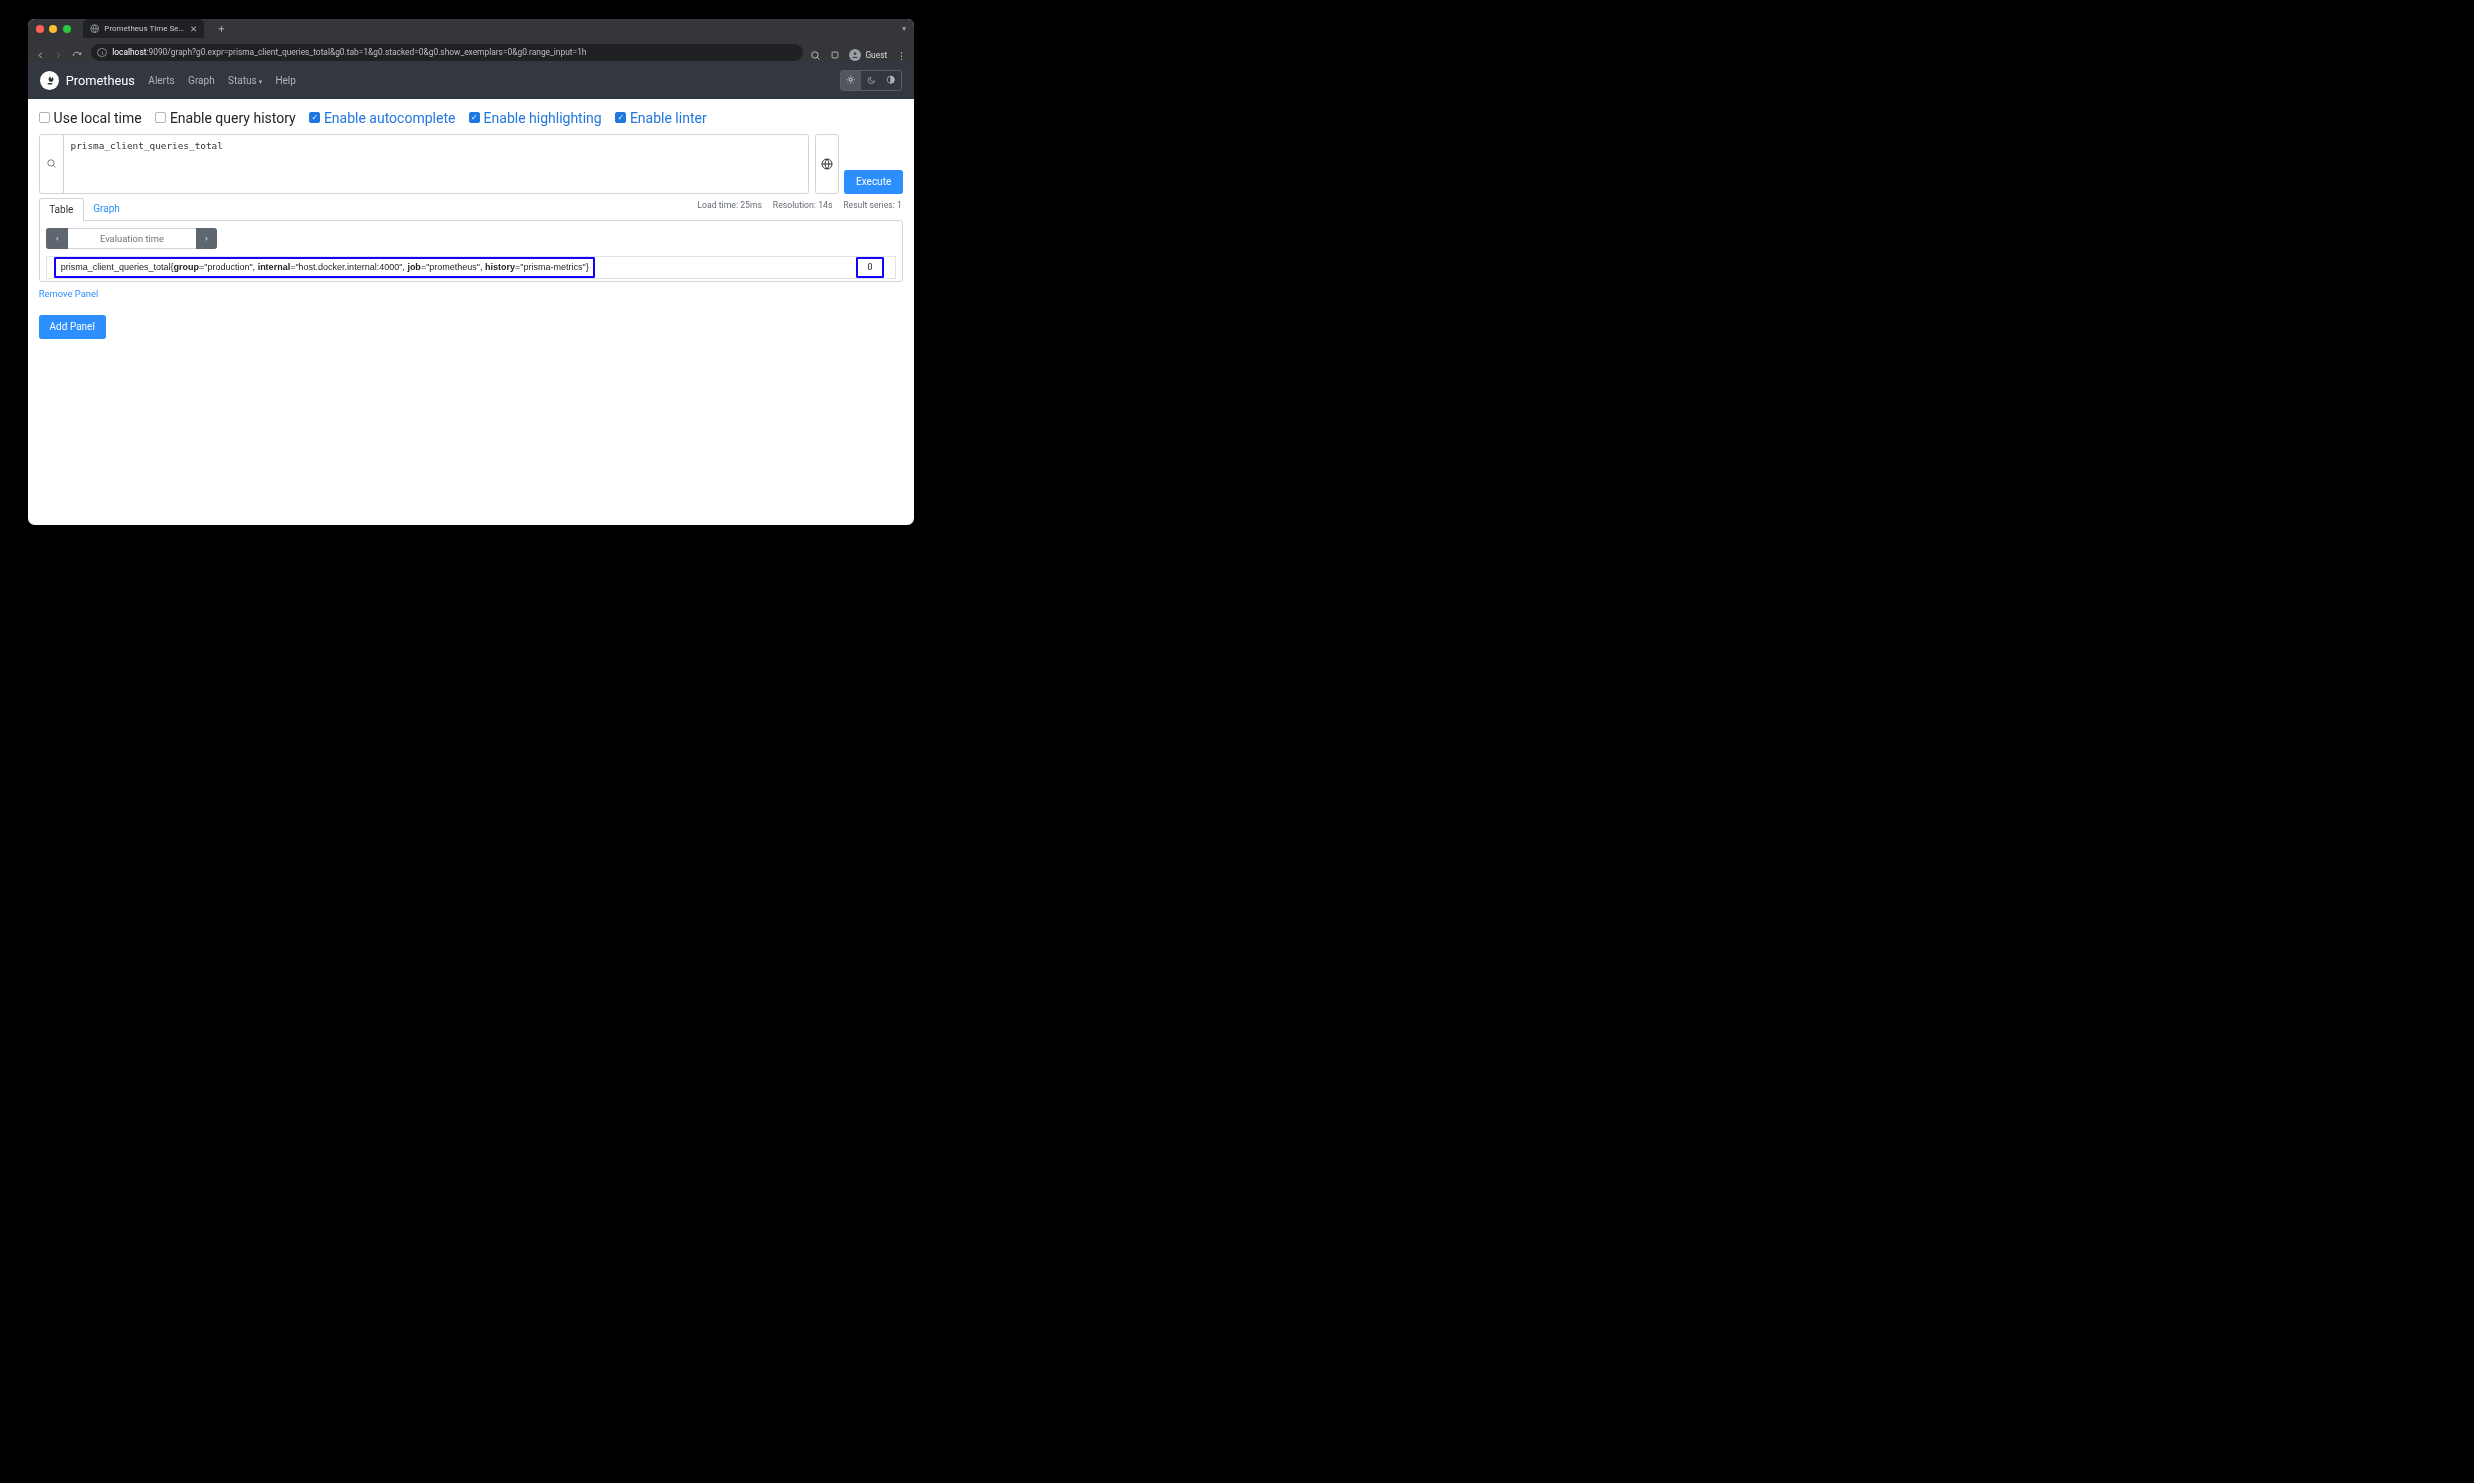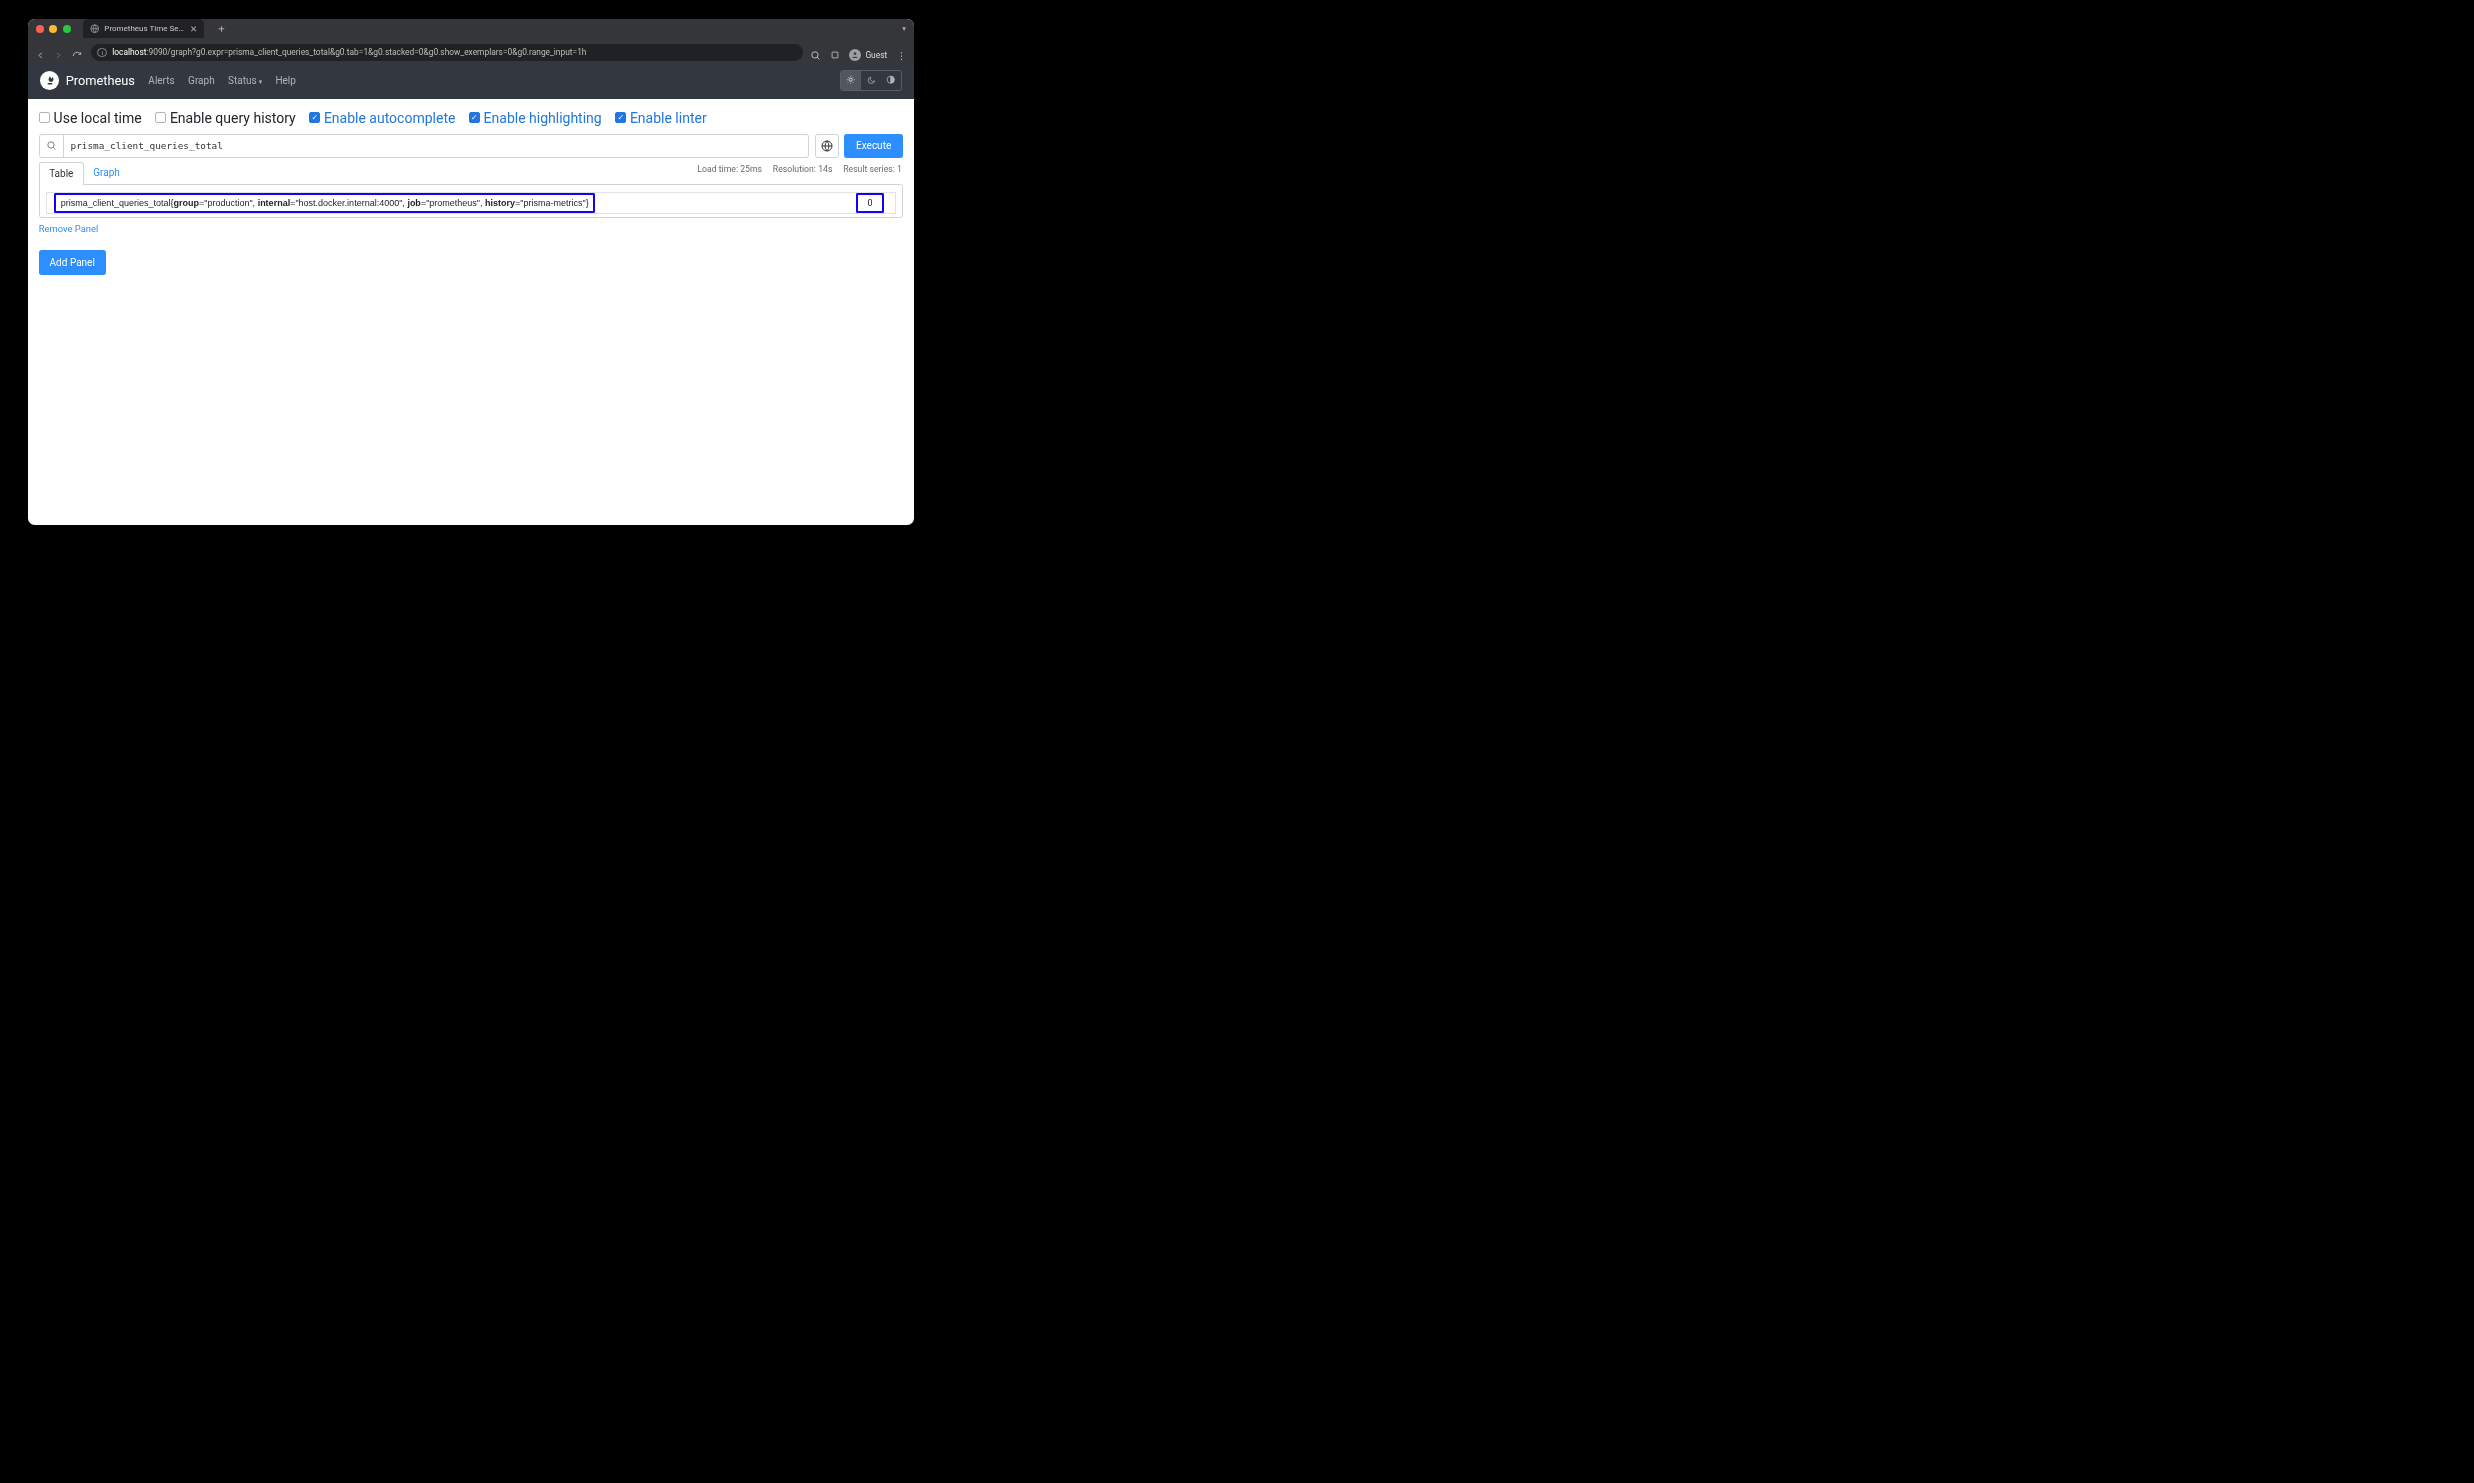--- a/index.html
+++ b/index.html
@@ -103,21 +103,21 @@
 .qinput{
   flex:1; padding:5.4px 6.7px; font-family:ui-monospace,Menlo,Consolas,monospace;
   font-size:9.4px; color:#333;
 }
 .globe-btn{
   width:24px; border:0.7px solid #ced4da; border-radius:2.7px;
   display:flex;align-items:center;justify-content:center;color:#333;
 }
 .execute-btn{
   background:#2d8eff;color:#fff;border-radius:2.7px;padding:0 12px;height:24px;
-  display:flex;align-items:center;justify-content:center;font-size:10px;
+  display:flex;align-items:center;justify-content:center;font-size:10px;margin-top:36px;
 }
 .metarow{
   display:flex; gap:10.8px; justify-content:flex-end; color:#666d75;
   font-size:8.7px; margin:2.7px 1.3px 1.3px 0;
 }
 .tabs{ display:flex; }
 .tab2{
   border:0.7px solid #ced4da; border-bottom:none; padding:5.4px 9.4px;
   font-size:10px; border-radius:2.7px 2.7px 0 0;
 }
@@ -317,20 +317,35 @@
       </div>
       <div style="flex:1"></div>
       <div class="metarow">
         <span>Load time: 25ms</span>
         <span>Resolution: 14s</span>
         <span>Result series: 1</span>
       </div>
     </div>
 
     <div class="panel">
+      <div class="evalrow">
+        <div class="evalgrp">
+          <button class="evalbtn l">
+            <svg width="6.7" height="9.4" viewBox="0 0 24 24" fill="none" stroke="#fff" stroke-width="3">
+                <path d="M15 18l-6-6 6-6"></path>
+              </svg>
+          </button>
+          <div class="evalcenter">Evaluation time</div>
+          <button class="evalbtn r">
+            <svg width="6.7" height="9.4" viewBox="0 0 24 24" fill="none" stroke="#fff" stroke-width="3">
+                <path d="M9 6l6 6-6 6"></path>
+              </svg>
+          </button>
+        </div>
+      </div>
 
       <div class="result-table">
         <div class="result-row">
           <div class="series">
             <span class="hl-series">
               <span>prisma_client_queries_total</span>{<b>group</b>="<span>production</span>", <b>internal</b>="<span>host.docker.internal:4000</span>", <b>job</b>="<span>prometheus</span>", <b>history</b>="<span>prisma-metrics</span>"}
             </span>
           </div>
           <div class="value">
             <span class="hl-value">0</span>

